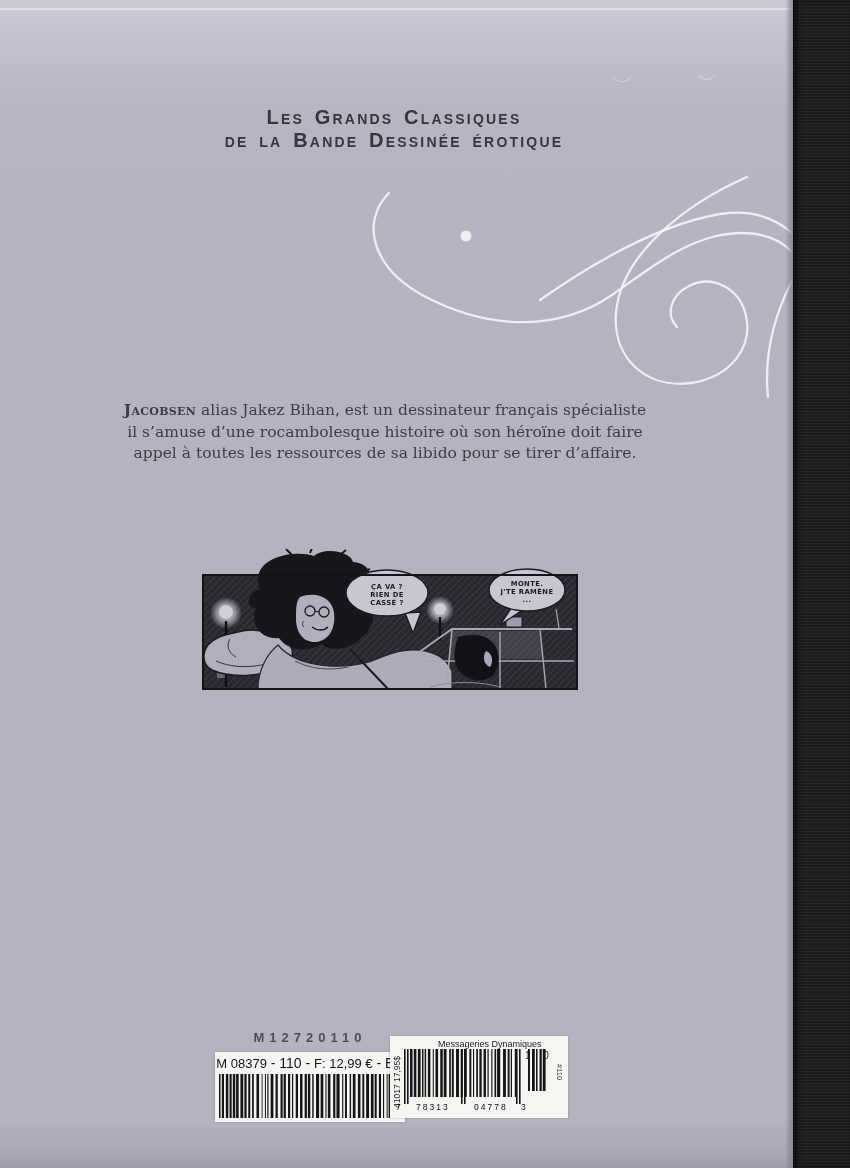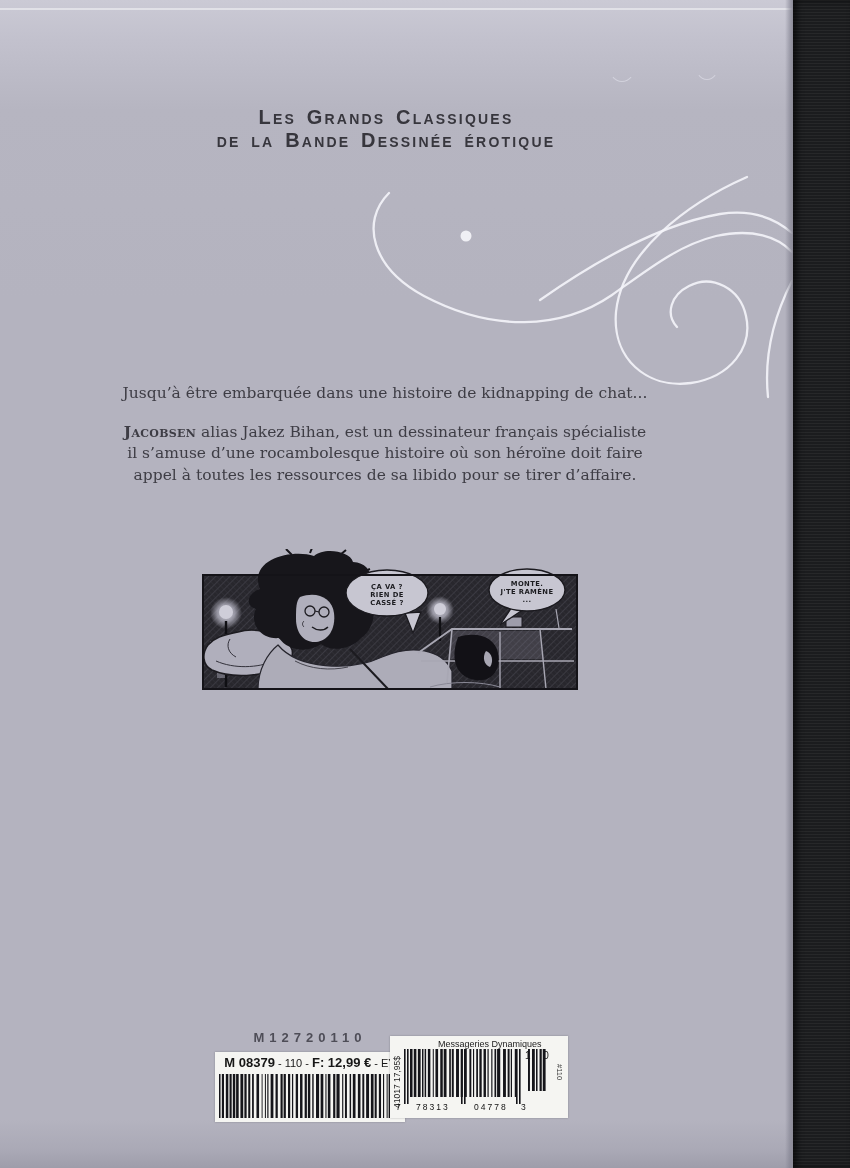--- a/index.html
+++ b/index.html
@@ -9,43 +9,43 @@
   .crease{position:absolute;left:0;top:8px;width:793px;height:2px;background:rgba(255,255,255,0.45);}
   .droplet{position:absolute;border:1.5px solid transparent;border-bottom-color:rgba(240,240,248,0.45);
            border-radius:50%;}
   
   .spine-edge{position:absolute;top:0;right:57px;width:8px;height:1168px;
               background:linear-gradient(90deg,rgba(90,90,105,0.0),rgba(120,120,135,0.5) 60%,#8d8c98);}
   .spine{position:absolute;top:0;right:0;width:57px;height:1168px;background:#1b1c1e;
          background-image:repeating-linear-gradient(180deg,rgba(255,255,255,0.05) 0 1px,rgba(0,0,0,0) 1px 3px);
          box-shadow:inset 4px 0 6px rgba(0,0,0,0.6);}
   
-  .series-title{position:absolute;left:0;top:106px;width:772px;text-align:center;
+  .series-title{position:absolute;left:8px;top:106px;width:772px;text-align:center;
     font-family:"Liberation Sans", sans-serif;font-weight:bold;font-variant:small-caps;
     color:#37363d;font-size:20px;line-height:23px;letter-spacing:2.2px;word-spacing:3px;}
   
   .swirl{position:absolute;left:0;top:0;width:850px;height:1168px;pointer-events:none;}
   
   .synopsis{position:absolute;left:0;top:383px;width:770px;text-align:center;
     color:#3e3d45;font-size:15.5px;line-height:21.6px;}
   .synopsis .ln{white-space:nowrap;}
   .synopsis .p2{margin-top:16px;}
   .sc{font-weight:bold;font-variant:small-caps;letter-spacing:0.3px;}
   
   .comic{position:absolute;left:200px;top:549px;width:380px;height:143px;}
   
   .print-code{position:absolute;left:215px;top:1030px;width:190px;text-align:center;
     font-family:"Liberation Sans", sans-serif;font-weight:bold;font-size:13px;
     letter-spacing:5px;color:#4e4d57;}
   .label{position:absolute;background:#f5f5f2;box-shadow:0 0 2px rgba(0,0,0,0.25);}
   .label1{left:215px;top:1052px;width:190px;height:70px;}
   .label1 .price-row{position:absolute;left:0;top:3px;width:100%;text-align:center;
     font-family:"Liberation Sans", sans-serif;color:#161616;font-size:13px;white-space:nowrap;}
-  .price-row .b{font-weight:bold;margin-top:26px;}
-  .price-row .s{font-size:11px;}
+  .price-row .b{font-weight:normal;margin-top:26px;}
+  .price-row .s{font-size:14px;}
   .label1 svg{position:absolute;left:4px;top:22px;}
   .label2{left:390px;top:1036px;width:178px;height:82px;}
   .label2 .top-text{position:absolute;left:24px;top:3px;font-family:"Liberation Sans", sans-serif;
     font-size:9px;color:#222;padding-left:24px;}
   .label2 .addon-digits{position:absolute;left:135px;top:14px;font-family:"Liberation Sans", sans-serif;
     font-size:10px;letter-spacing:5px;color:#222;}
   .label2 .side-text{position:absolute;left:2px;top:72px;transform:rotate(-90deg);
     transform-origin:left top;font-family:"Liberation Sans", sans-serif;font-size:8.5px;color:#222;
     white-space:nowrap;width:64px;}
   .label2 .edge-text{position:absolute;left:174px;top:28px;transform:rotate(90deg);
@@ -79,21 +79,20 @@
     <g fill="none" stroke="#f4f4f9" stroke-opacity="0.9" stroke-width="2.3" stroke-linecap="round">
       <path d="M 389 193 C 360 222 372 268 424 296 C 492 332 561 330 612 295 C 650 268 679 245 716 236 C 753 228 778 237 792 252"></path>
       <path d="M 540 300 C 600 258 662 224 720 214 C 752 209 776 219 792 233"></path>
       <path d="M 747 177 C 688 203 622 252 616 312 C 612 358 646 389 691 383 C 731 377 753 347 746 316 C 740 288 712 274 689 286 C 671 295 665 314 677 327"></path>
       <path d="M 792 281 C 773 318 764 358 768 397"></path>
     </g>
     <circle cx="466" cy="236" r="5.5" fill="#f4f4f9" fill-opacity="0.92"></circle>
   </svg>
 
   <div class="synopsis">
-    <div class="ln">Jusqu’à être embarquée dans une histoire de kidnapping de chat...</div>
     <div class="ln p2"><span class="sc">Jacobsen</span><span> alias Jakez Bihan, est un dessinateur français spécialiste</span></div>
     <div class="ln">il s’amuse d’une rocambolesque histoire où son héroïne doit faire</div>
     <div class="ln">appel à toutes les ressources de sa libido pour se tirer d’affaire.</div>
   </div>
 
   <svg class="comic" viewBox="0 0 380 143">
     <defs>
       <pattern id="xh1" width="5" height="5" patternUnits="userSpaceOnUse" patternTransform="rotate(45)">
         <rect width="5" height="5" fill="#28272d"></rect>
         <line x1="0" y1="0" x2="0" y2="5" stroke="#4b4a54" stroke-width="1.1"></line>

